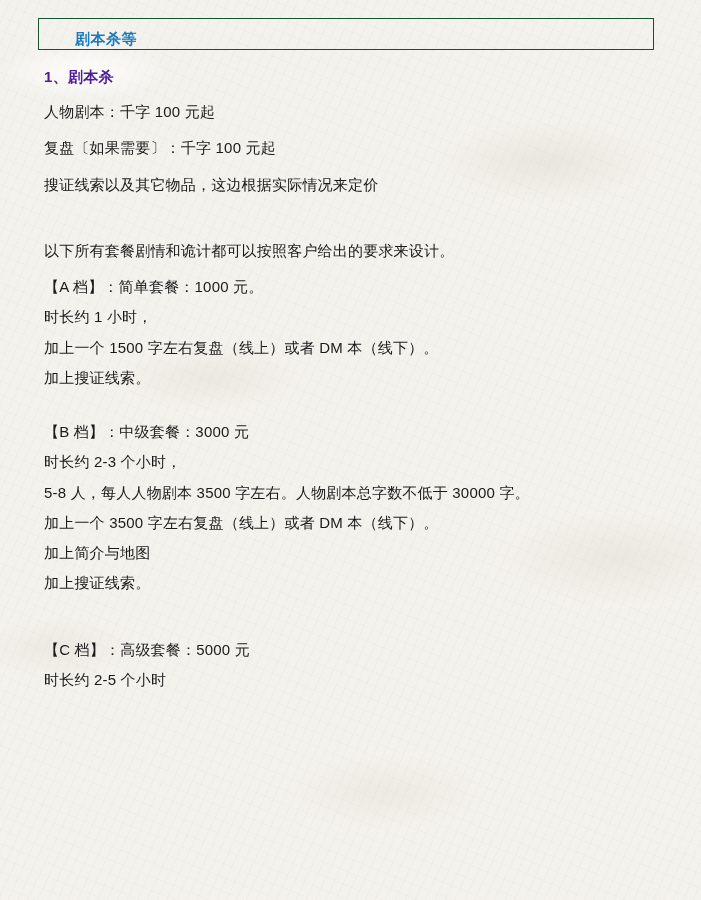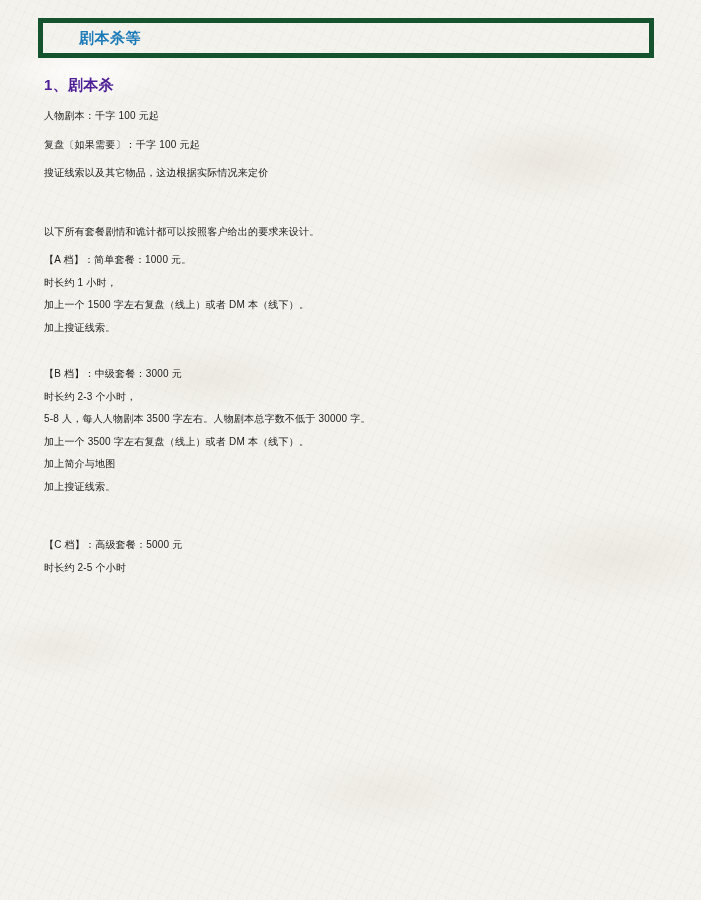--- a/index.html
+++ b/index.html
@@ -33,23 +33,23 @@
   .content {
     position: relative;
     z-index: 1;
     padding: 0;
   }
 
   
   .title-bar {
     margin: 18px 47px 0 38px;
     height: 30px;
-    border: 5px solid #14532d;
+    border: 1px solid #14532d;
     display: flex;
-    align-items: center;
+    align-items: flex-end;
     background: transparent;
   }
   .title-bar .bullet-block {
     width: 26px;
     background: #1f7fbd;
     flex: 0 0 26px;
   }
   .title-bar .title-text {
     flex: 1 1 auto;
     display: flex;
@@ -67,21 +67,21 @@
   }
   .section-heading {
     color: #4c1d95;
     font-size: 15px;
     font-weight: bold;
     margin: 18px 0 0 6px;
     letter-spacing: 0.3px;
   }
   .para {
     color: #1a1a1a;
-    font-size: 10px;
+    font-size: 15px;
     line-height: 1.55;
     margin: 13px 0 0 6px;
     letter-spacing: 0.2px;
   }
   .para.tight {
     margin-top: 7px;
   }
   .para.tier {
     margin-top: 13px;
   }

